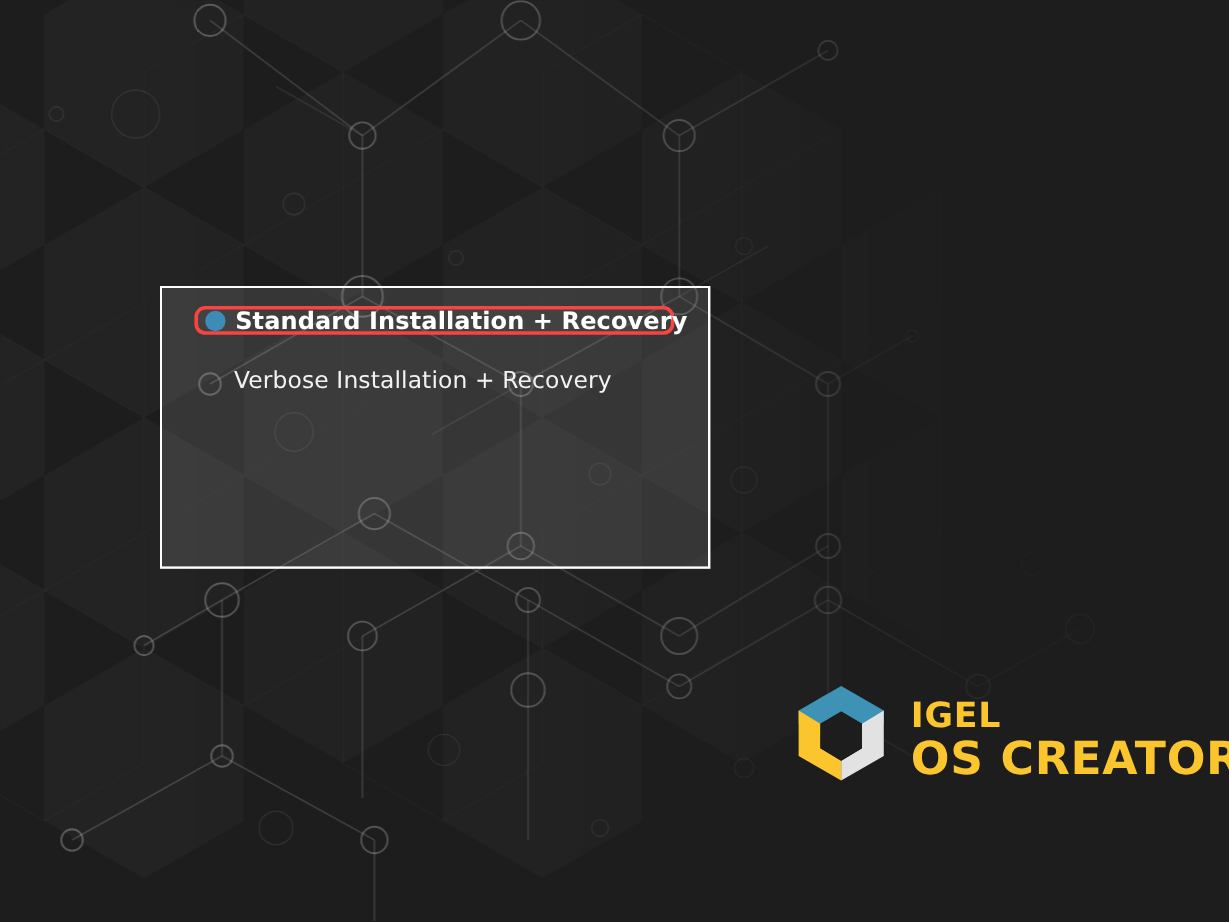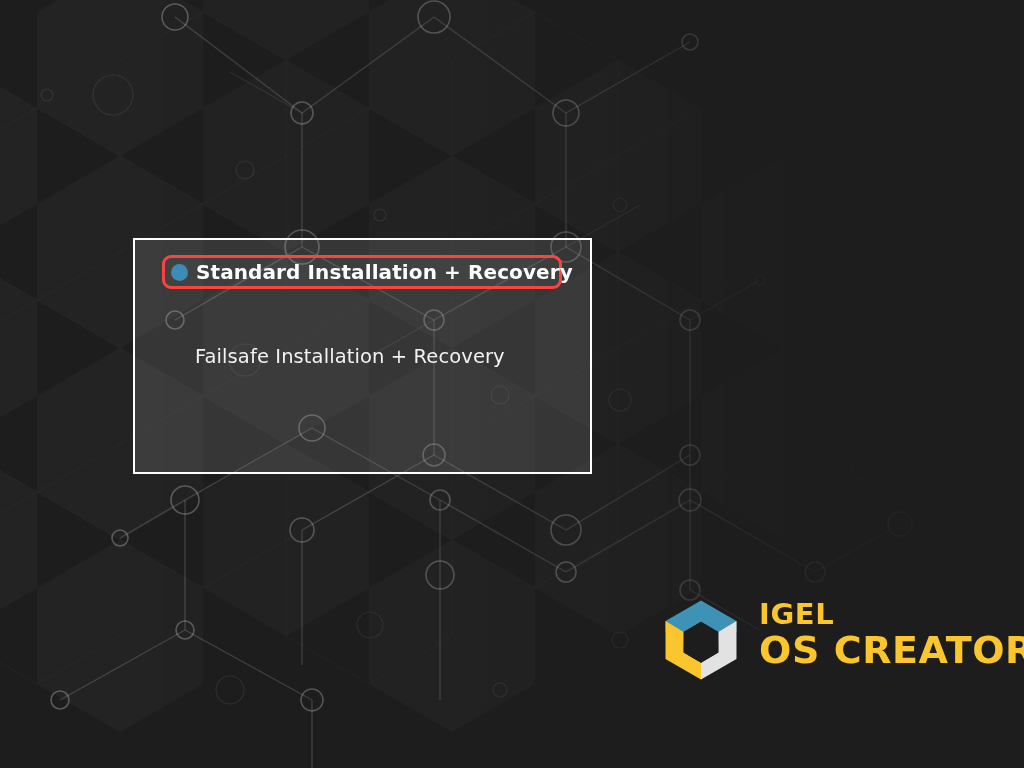--- a/index.html
+++ b/index.html
@@ -74,21 +74,21 @@
   }
 
   .menu-item .label {
     line-height: 1;
   }
 
   
   .menu-item.selected {
     left: 27px;
     width: 400px;
-    height: 34px;
+    height: 24px;
     padding: 0 10px 0 6px;
     border: 3px solid #f94442;
     border-radius: 9px;
     background: rgba(255,255,255,0.045);
   }
   .menu-item.selected .bullet {
     display: block;
   }
   .menu-item.selected .label {
     font-weight: bold;
@@ -97,25 +97,25 @@
   }
 
   .menu-item:not(.selected) {
     padding-left: 33px;
   }
 
   
   #igel-logo {
     position: absolute;
     left: 661px;
-    top: 599px;
+    top: 570px;
     width: 305px;
     height: 82px;
     display: flex;
-    align-items: flex-start;
+    align-items: flex-end;
   }
   #logo-mark {
     width: 80px;
     height: 82px;
     flex: 0 0 auto;
   }
   #logo-wordmark {
     margin-left: 18px;
     display: flex;
     flex-direction: column;
@@ -288,25 +288,25 @@
   </svg>
 
   <div id="boot-menu-panel">
     <div class="menu-list">
 
       <div class="menu-item selected" style="top:15px;">
         <span class="bullet"></span>
         <span class="label">Standard Installation + Recovery</span>
       </div>
 
-
-      <div class="menu-item" style="top:100px;">
-
-        <span class="label">Failsafe Installation + Recovery</span>
+      <div class="menu-item" style="top:60px;">
+
+        <span class="label">Verbose Installation + Recovery</span>
       </div>
+
 
 
     </div>
   </div>
 
   <div id="igel-logo">
 
     <svg id="logo-mark" viewBox="0 0 100 104" xmlns="http://www.w3.org/2000/svg">
 
       <polygon points="50,2 95,28 95,42 72,56 72,42 50,29 28,42 28,56 5,42 5,28" fill="#3d92b5"></polygon>

